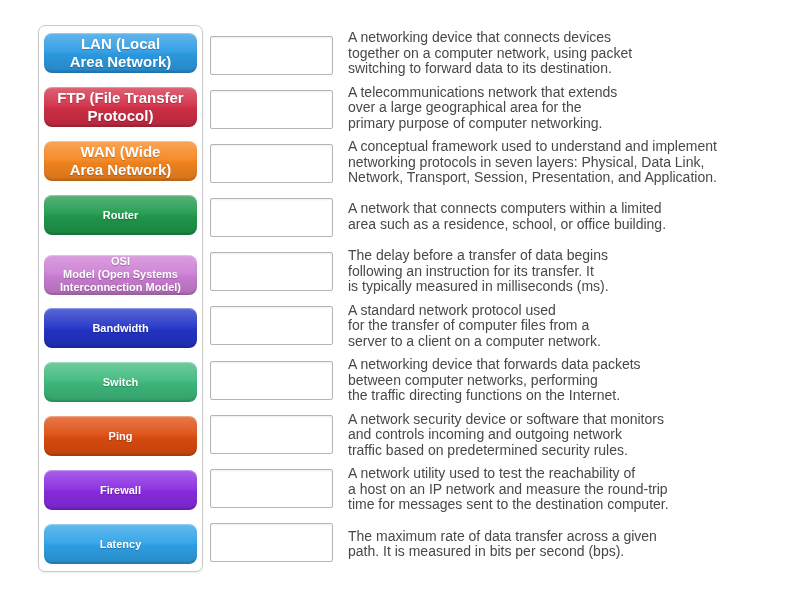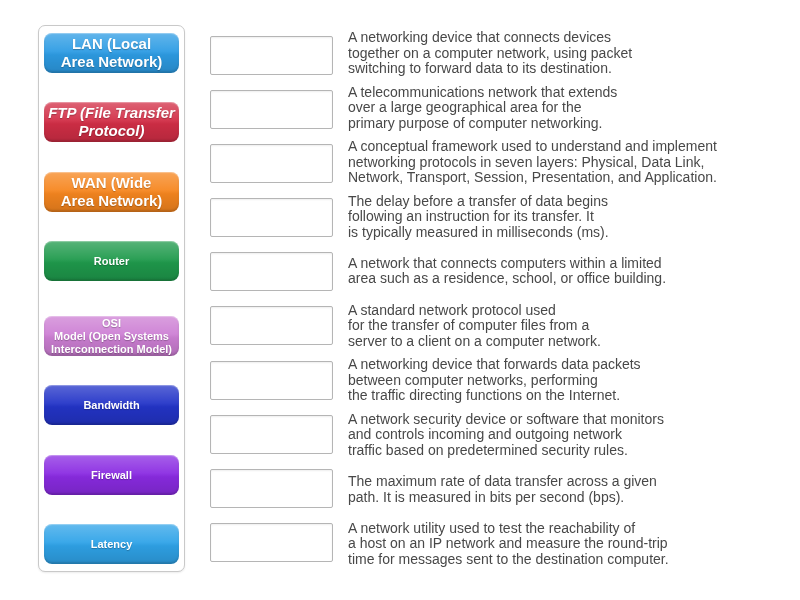--- a/index.html
+++ b/index.html
@@ -14,21 +14,21 @@
     height: 600px;
     background: #ffffff;
     overflow: hidden;
   }
 
   
   .terms-panel {
     position: absolute;
     left: 38px;
     top: 25px;
-    width: 147px;
+    width: 165px;
     height: 547px;
     box-sizing: border-box;
     border: 1px solid #c9c9c9;
     border-radius: 7px;
     background: #ffffff;
     box-shadow: 0 1px 2px rgba(0,0,0,0.08);
     padding: 7px 5px;
     display: flex;
     flex-direction: column;
     justify-content: space-between;
@@ -96,29 +96,31 @@
   }
 </style>
 </head>
 <body>
 
 <div class="board">
 
   <div class="terms-panel">
     <div class="tile tile--md" style="background-color: rgb(45, 156, 228);">LAN (Local
 Area Network)</div>
-    <div class="tile tile--md" style="background-color: rgb(210, 46, 70); font-style: italic;">FTP (File Transfer
+    <div class="tile tile--md" style="background-color: rgb(210, 46, 70);">FTP (File Transfer
 Protocol)</div>
     <div class="tile tile--md" style="background-color: rgb(246, 134, 31);">WAN (Wide
 Area Network)</div>
     <div class="tile tile--lg" style="background-color: rgb(31, 154, 76);">Router</div>
     <div class="tile tile--sm" style="background-color: rgb(205, 127, 212); margin-top: 6px;">OSI
 Model (Open Systems
 Interconnection Model)</div>
     <div class="tile tile--lg" style="background-color: rgb(35, 52, 200);">Bandwidth</div>
+    <div class="tile tile--lg" style="background-color: rgb(62, 186, 124);">Switch</div>
+    <div class="tile tile--lg" style="background-color: rgb(222, 77, 15);">Ping</div>
     <div class="tile tile--lg" style="background-color: rgb(138, 43, 226);">Firewall</div>
     <div class="tile tile--lg" style="background-color: rgb(47, 163, 232);">Latency</div>
   </div>
 
   <div class="answers-col">
     <div class="slot"></div>
     <div class="slot"></div>
     <div class="slot"></div>
     <div class="slot"></div>
     <div class="slot"></div>
@@ -139,47 +141,47 @@
       <div class="def-text">A telecommunications network that extends
 over a large geographical area for the
 primary purpose of computer networking.</div>
     </div>
     <div class="def-cell">
       <div class="def-text">A conceptual framework used to understand and implement
 networking protocols in seven layers: Physical, Data Link,
 Network, Transport, Session, Presentation, and Application.</div>
     </div>
     <div class="def-cell">
+      <div class="def-text">A network that connects computers within a limited
+area such as a residence, school, or office building.</div>
+    </div>
+    <div class="def-cell">
       <div class="def-text">The delay before a transfer of data begins
 following an instruction for its transfer. It
 is typically measured in milliseconds (ms).</div>
-    </div>
-    <div class="def-cell">
-      <div class="def-text">A network that connects computers within a limited
-area such as a residence, school, or office building.</div>
     </div>
     <div class="def-cell">
       <div class="def-text">A standard network protocol used
 for the transfer of computer files from a
 server to a client on a computer network.</div>
     </div>
     <div class="def-cell">
       <div class="def-text">A networking device that forwards data packets
 between computer networks, performing
 the traffic directing functions on the Internet.</div>
     </div>
     <div class="def-cell">
       <div class="def-text">A network security device or software that monitors
 and controls incoming and outgoing network
 traffic based on predetermined security rules.</div>
     </div>
     <div class="def-cell">
-      <div class="def-text">The maximum rate of data transfer across a given
-path. It is measured in bits per second (bps).</div>
-    </div>
-    <div class="def-cell">
       <div class="def-text">A network utility used to test the reachability of
 a host on an IP network and measure the round-trip
 time for messages sent to the destination computer.</div>
+    </div>
+    <div class="def-cell">
+      <div class="def-text">The maximum rate of data transfer across a given
+path. It is measured in bits per second (bps).</div>
     </div>
   </div>
 
 </div>
 
 </body></html>

